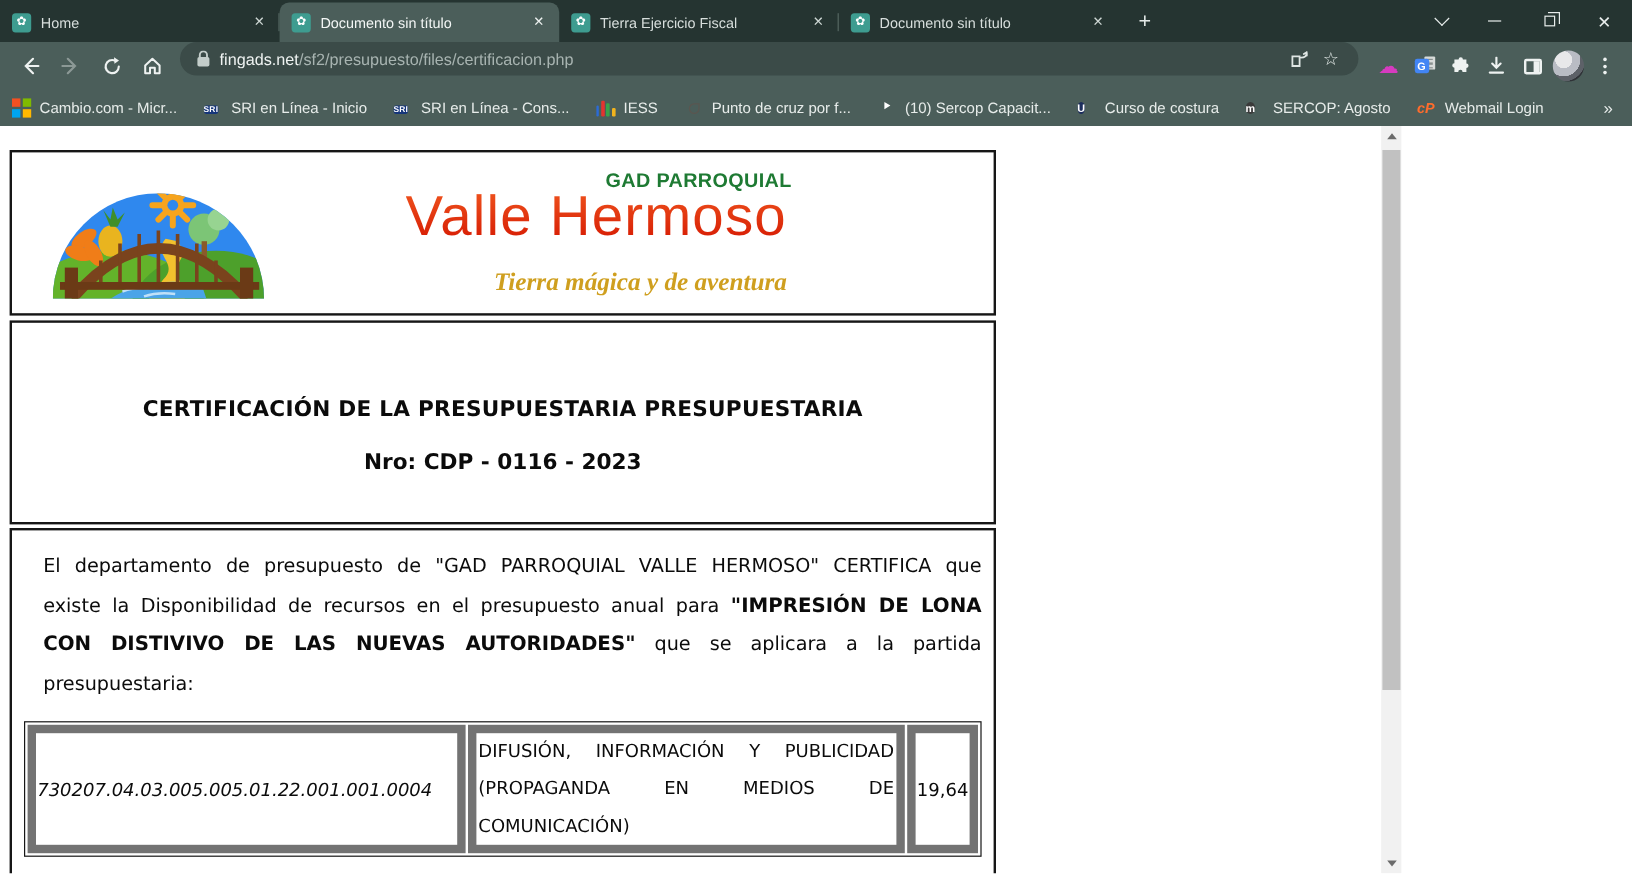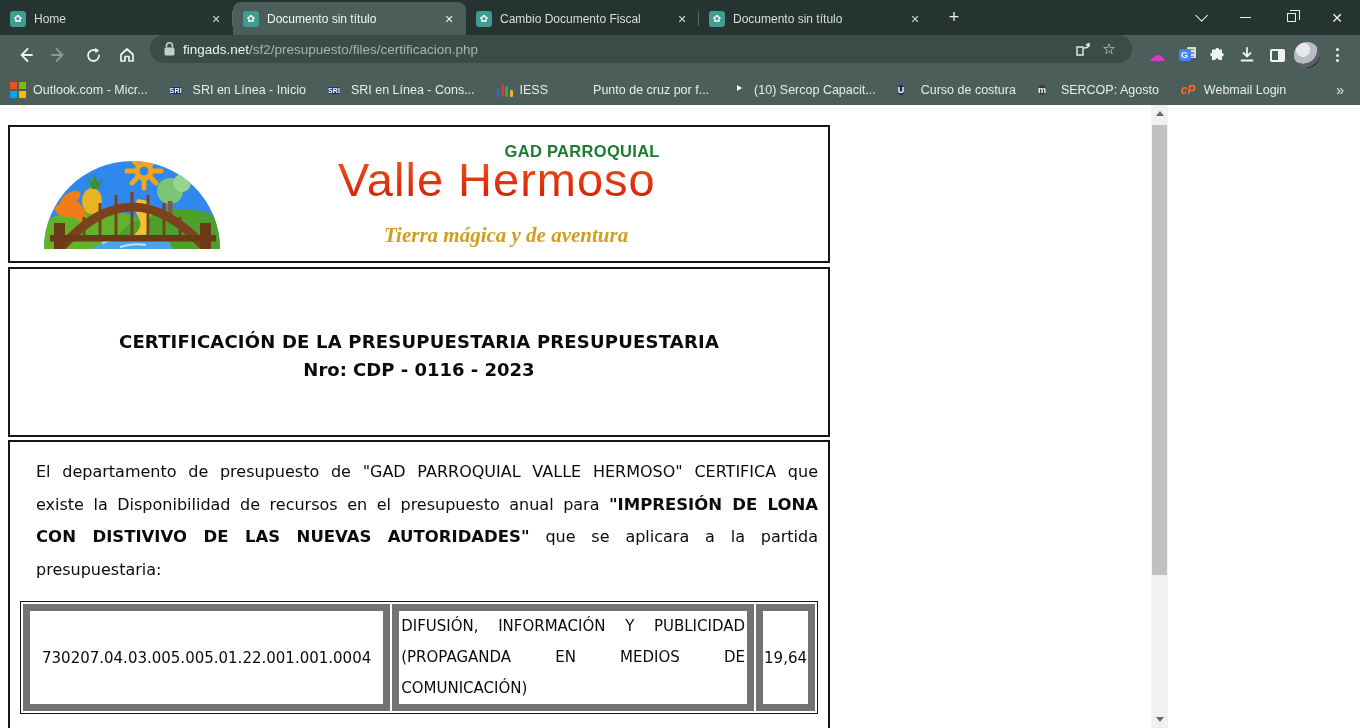--- a/index.html
+++ b/index.html
@@ -91,33 +91,33 @@
   .box-header { margin-top:20px; height:138px; display:flex; align-items:center; }
   .box-title { margin-top:4px; height:170px; text-align:center; padding-top:62px; }
   .box-body { margin-top:3px; height:400px; padding:14px 10px 0 10px; }
 
   .logo-svg { margin-left:32px; flex:0 0 180px; }
   .brand { position:relative; margin-left:116px; padding-top:16px; }
   .brand-top { position:absolute; top:2px; right:-4px; color:#1e7a33; font-weight:bold; font-size:16.5px; letter-spacing:.3px; }
   .brand-name { font-size:47px; font-weight:normal; line-height:1;
       background:linear-gradient(180deg,#f0561f 0%, #d81f05 90%);
       -webkit-background-clip:text; background-clip:text; color:transparent; letter-spacing:1px; }
-  .brand-tagline { margin-top:20px; padding-left:46px; text-align:left; color:#cf9f1f;
+  .brand-tagline { margin-top:20px; padding-left:46px; text-align:right; color:#cf9f1f;
       font-family:"Liberation Serif", serif; font-style:italic; font-weight:bold; font-size:21px; }
 
   .doc-font { font-family:"DejaVu Sans", sans-serif; color:#0b0b0b; }
   .cert-title { font-size:18px; font-weight:bold; letter-spacing:.2px; }
-  .cert-nro { font-size:18px; font-weight:bold; margin-top:7px; }
+  .cert-nro { font-size:18px; font-weight:bold; margin-top:23px; }
 
   .cert-para { font-size:16px; line-height:32.5px; text-align:justify; word-spacing:3px;margin-left:16px; }
   .cert-para b { font-size:16.5px; }
 
   .cert-table { margin-top:15px; border-collapse:separate; border-spacing:2px; border:1px solid #161616; }
   .cert-table td { border:7px solid #737373; height:93px; vertical-align:middle; font-size:15px; }
-  .td-code { width:366px; white-space:nowrap; overflow:hidden; font-size:14.5px; padding:0 12px; }
+  .td-code { width:366px; white-space:nowrap; overflow:hidden; font-size:14.5px; padding:0 1px;font-style:italic; }
   .td-desc { width:380px; padding:0 2px; line-height:31px; }
   .td-desc .jl { text-align:justify; text-align-last:justify; }
   .td-desc .ll { text-align:left; }
   .td-amt { width:52px; text-align:left; padding:15px 1px; }
 
   
   .scrollbar { position:absolute; right:0; top:0; width:17px; height:623px; background:#f1f1f1; }
   .sb-up, .sb-down { position:absolute; left:0; width:17px; height:17px; display:flex; align-items:center; justify-content:center; }
   .sb-up { top:0; } .sb-down { bottom:0; }
   .tri-up { border-left:4px solid transparent; border-right:4px solid transparent; border-bottom:5px solid #6b6b6b; }
@@ -136,21 +136,21 @@
       <span class="tab-close">✕</span>
       <span class="sep"></span>
     </div>
     <div class="tab active">
       <span class="favicon">✿</span>
       <span class="tab-title">Documento sin título</span>
       <span class="tab-close">✕</span>
     </div>
     <div class="tab">
       <span class="favicon">✿</span>
-      <span class="tab-title">Cambio Documento Fiscal</span>
+      <span class="tab-title">Tierra Ejercicio Fiscal</span>
       <span class="tab-close">✕</span>
       <span class="sep"></span>
     </div>
     <div class="tab">
       <span class="favicon">✿</span>
       <span class="tab-title">Documento sin título</span>
       <span class="tab-close">✕</span>
     </div>
     <div class="newtab">+</div>
 
@@ -249,21 +249,21 @@
   <div class="bookmarks">
     <div class="bm">
       <span class="bm-ic">
           <span class="ms-grid">
             <i></i>
             <i></i>
             <i></i>
             <i></i>
           </span>
         </span>
-      <span>Outlook.com - Micr...</span>
+      <span>Cambio.com - Micr...</span>
     </div>
     <div class="bm">
       <span class="bm-ic"><span class="sri-badge">SRI</span></span>
       <span>SRI en Línea - Inicio</span>
     </div>
     <div class="bm">
       <span class="bm-ic"><span class="sri-badge">SRI</span></span>
       <span>SRI en Línea - Cons...</span>
     </div>
     <div class="bm">

